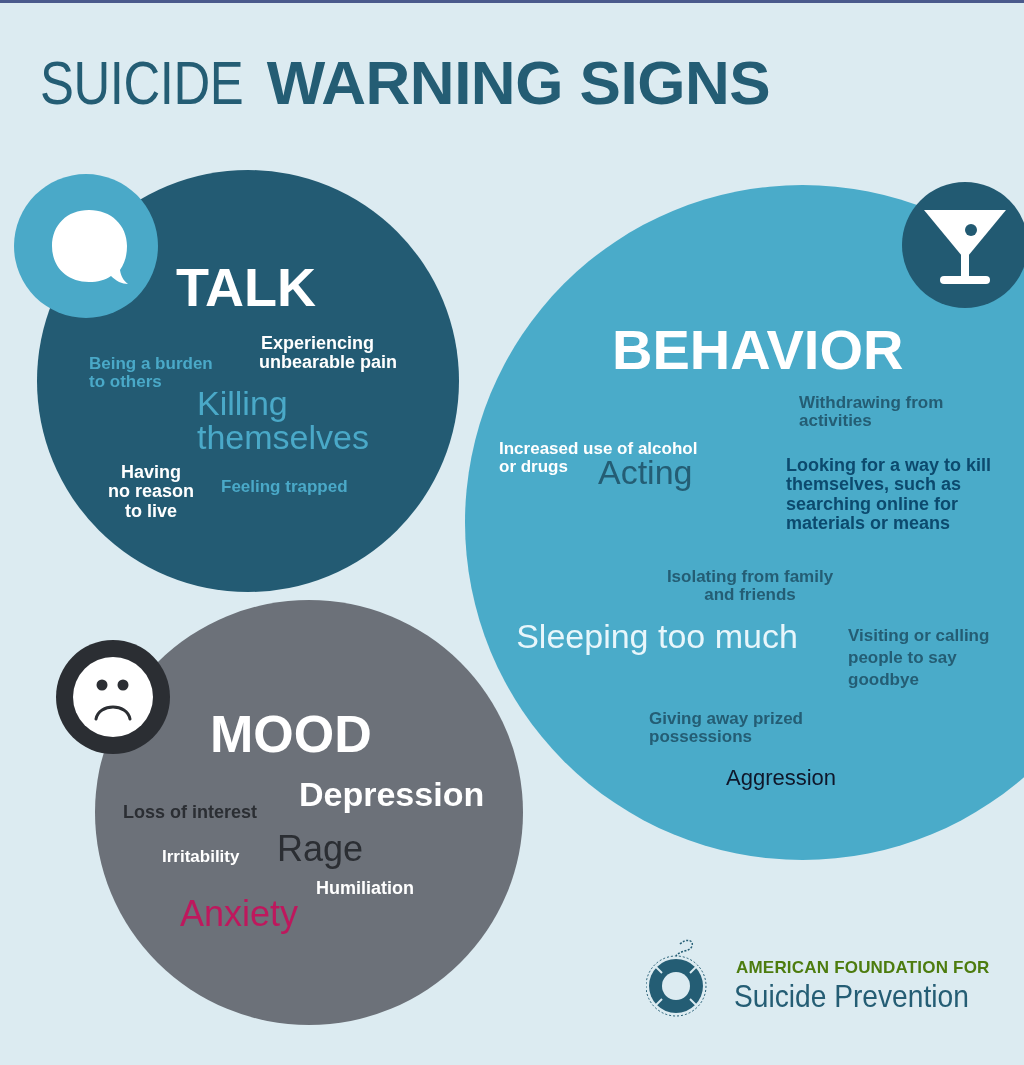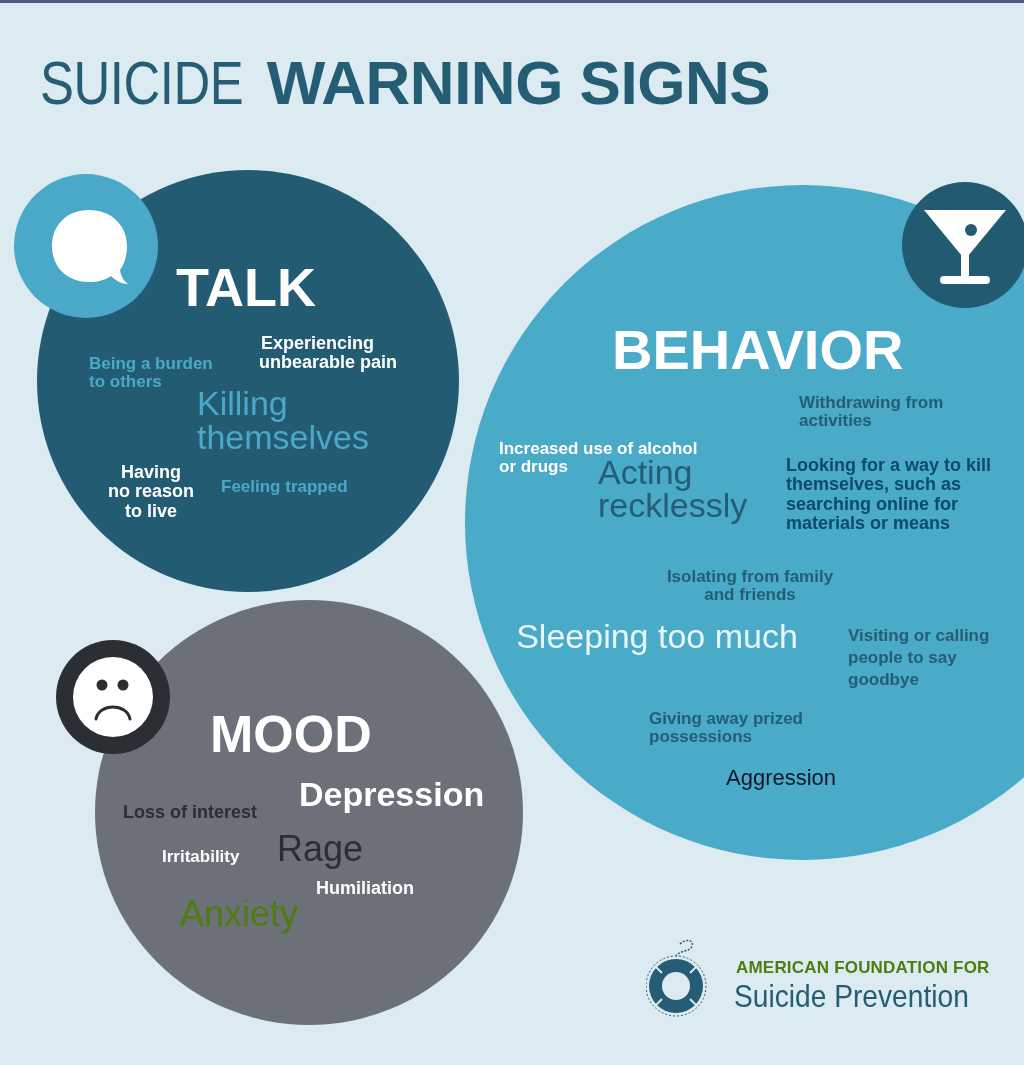--- a/index.html
+++ b/index.html
@@ -102,21 +102,20 @@
 <div class="t b" style="left:782px; top:394px; font-size:17px; color:#245d74;margin-left:17px;">
   <div>Withdrawing from</div>
   <div>activities</div>
 </div>
 <div class="t b" style="left:499px; top:428px; font-size:17px; color:#ffffff;margin-top:12px;">
   <div>Increased use of alcohol</div>
   <div>or drugs</div>
 </div>
 <div class="t r" style="left:598px; top:456px; font-size:34px; color:#245d74; line-height:0.98;">
   <div>Acting</div>
-  <div>recklessly</div>
 </div>
 <div class="t b" style="left:786px; top:456px; font-size:18px; color:#0c4a6e; line-height:1.07;">
   <div>Looking for a way to kill</div>
   <div>themselves, such as</div>
   <div>searching online for</div>
   <div>materials or means</div>
 </div>
 <div class="t b right" style="left:640px; top:568px; width:220px; font-size:17px; color:#245d74;">
   <div>Isolating from family</div>
   <div>and friends</div>
@@ -134,21 +133,21 @@
   <div>possessions</div>
 </div>
 <div class="t r" style="left:726px; top:766px; font-size:22px; color:#0f172a;">Aggression</div>
 
 <div class="t heading" style="left:210px; top:706px; font-size:52px;">MOOD</div>
 <div class="t r" style="left:299px; top:776px; font-size:34px; color:#ffffff;font-weight:bold;">Depression</div>
 <div class="t b" style="left:123px; top:803px; font-size:18px; color:#2b2e33;">Loss of interest</div>
 <div class="t b" style="left:162px; top:848px; font-size:17px; color:#ffffff;">Irritability</div>
 <div class="t r" style="left:277px; top:830px; font-size:36px; color:#2b2e33;">Rage</div>
 <div class="t b" style="left:316px; top:879px; font-size:18px; color:#ffffff;">Humiliation</div>
-<div class="t r" style="left:180px; top:895px; font-size:36px; color:#4d7c0f;">Anxiety</div>
+<div class="t r" style="left:180px; top:895px; font-size:36px; color:#be185d;">Anxiety</div>
 
 <div class="logo">
   <svg width="66" height="84" viewBox="0 0 66 84">
     <path d="M34 8 C40 2 48 4 46 10 C44 16 34 14 30 20" stroke="#245d74" stroke-width="1.5" fill="none" stroke-dasharray="2 1.5"></path>
     <circle cx="30" cy="50" r="27" fill="#245d74"></circle>
     <circle cx="30" cy="50" r="14" fill="#dcebf1"></circle>
     <circle cx="30" cy="50" r="30" fill="none" stroke="#245d74" stroke-width="1" stroke-dasharray="2 2"></circle>
     <line x1="10" y1="31" x2="16" y2="37" stroke="#dcebf1" stroke-width="2"></line>
     <line x1="50" y1="31" x2="44" y2="37" stroke="#dcebf1" stroke-width="2"></line>
     <line x1="10" y1="69" x2="16" y2="63" stroke="#dcebf1" stroke-width="2"></line>

